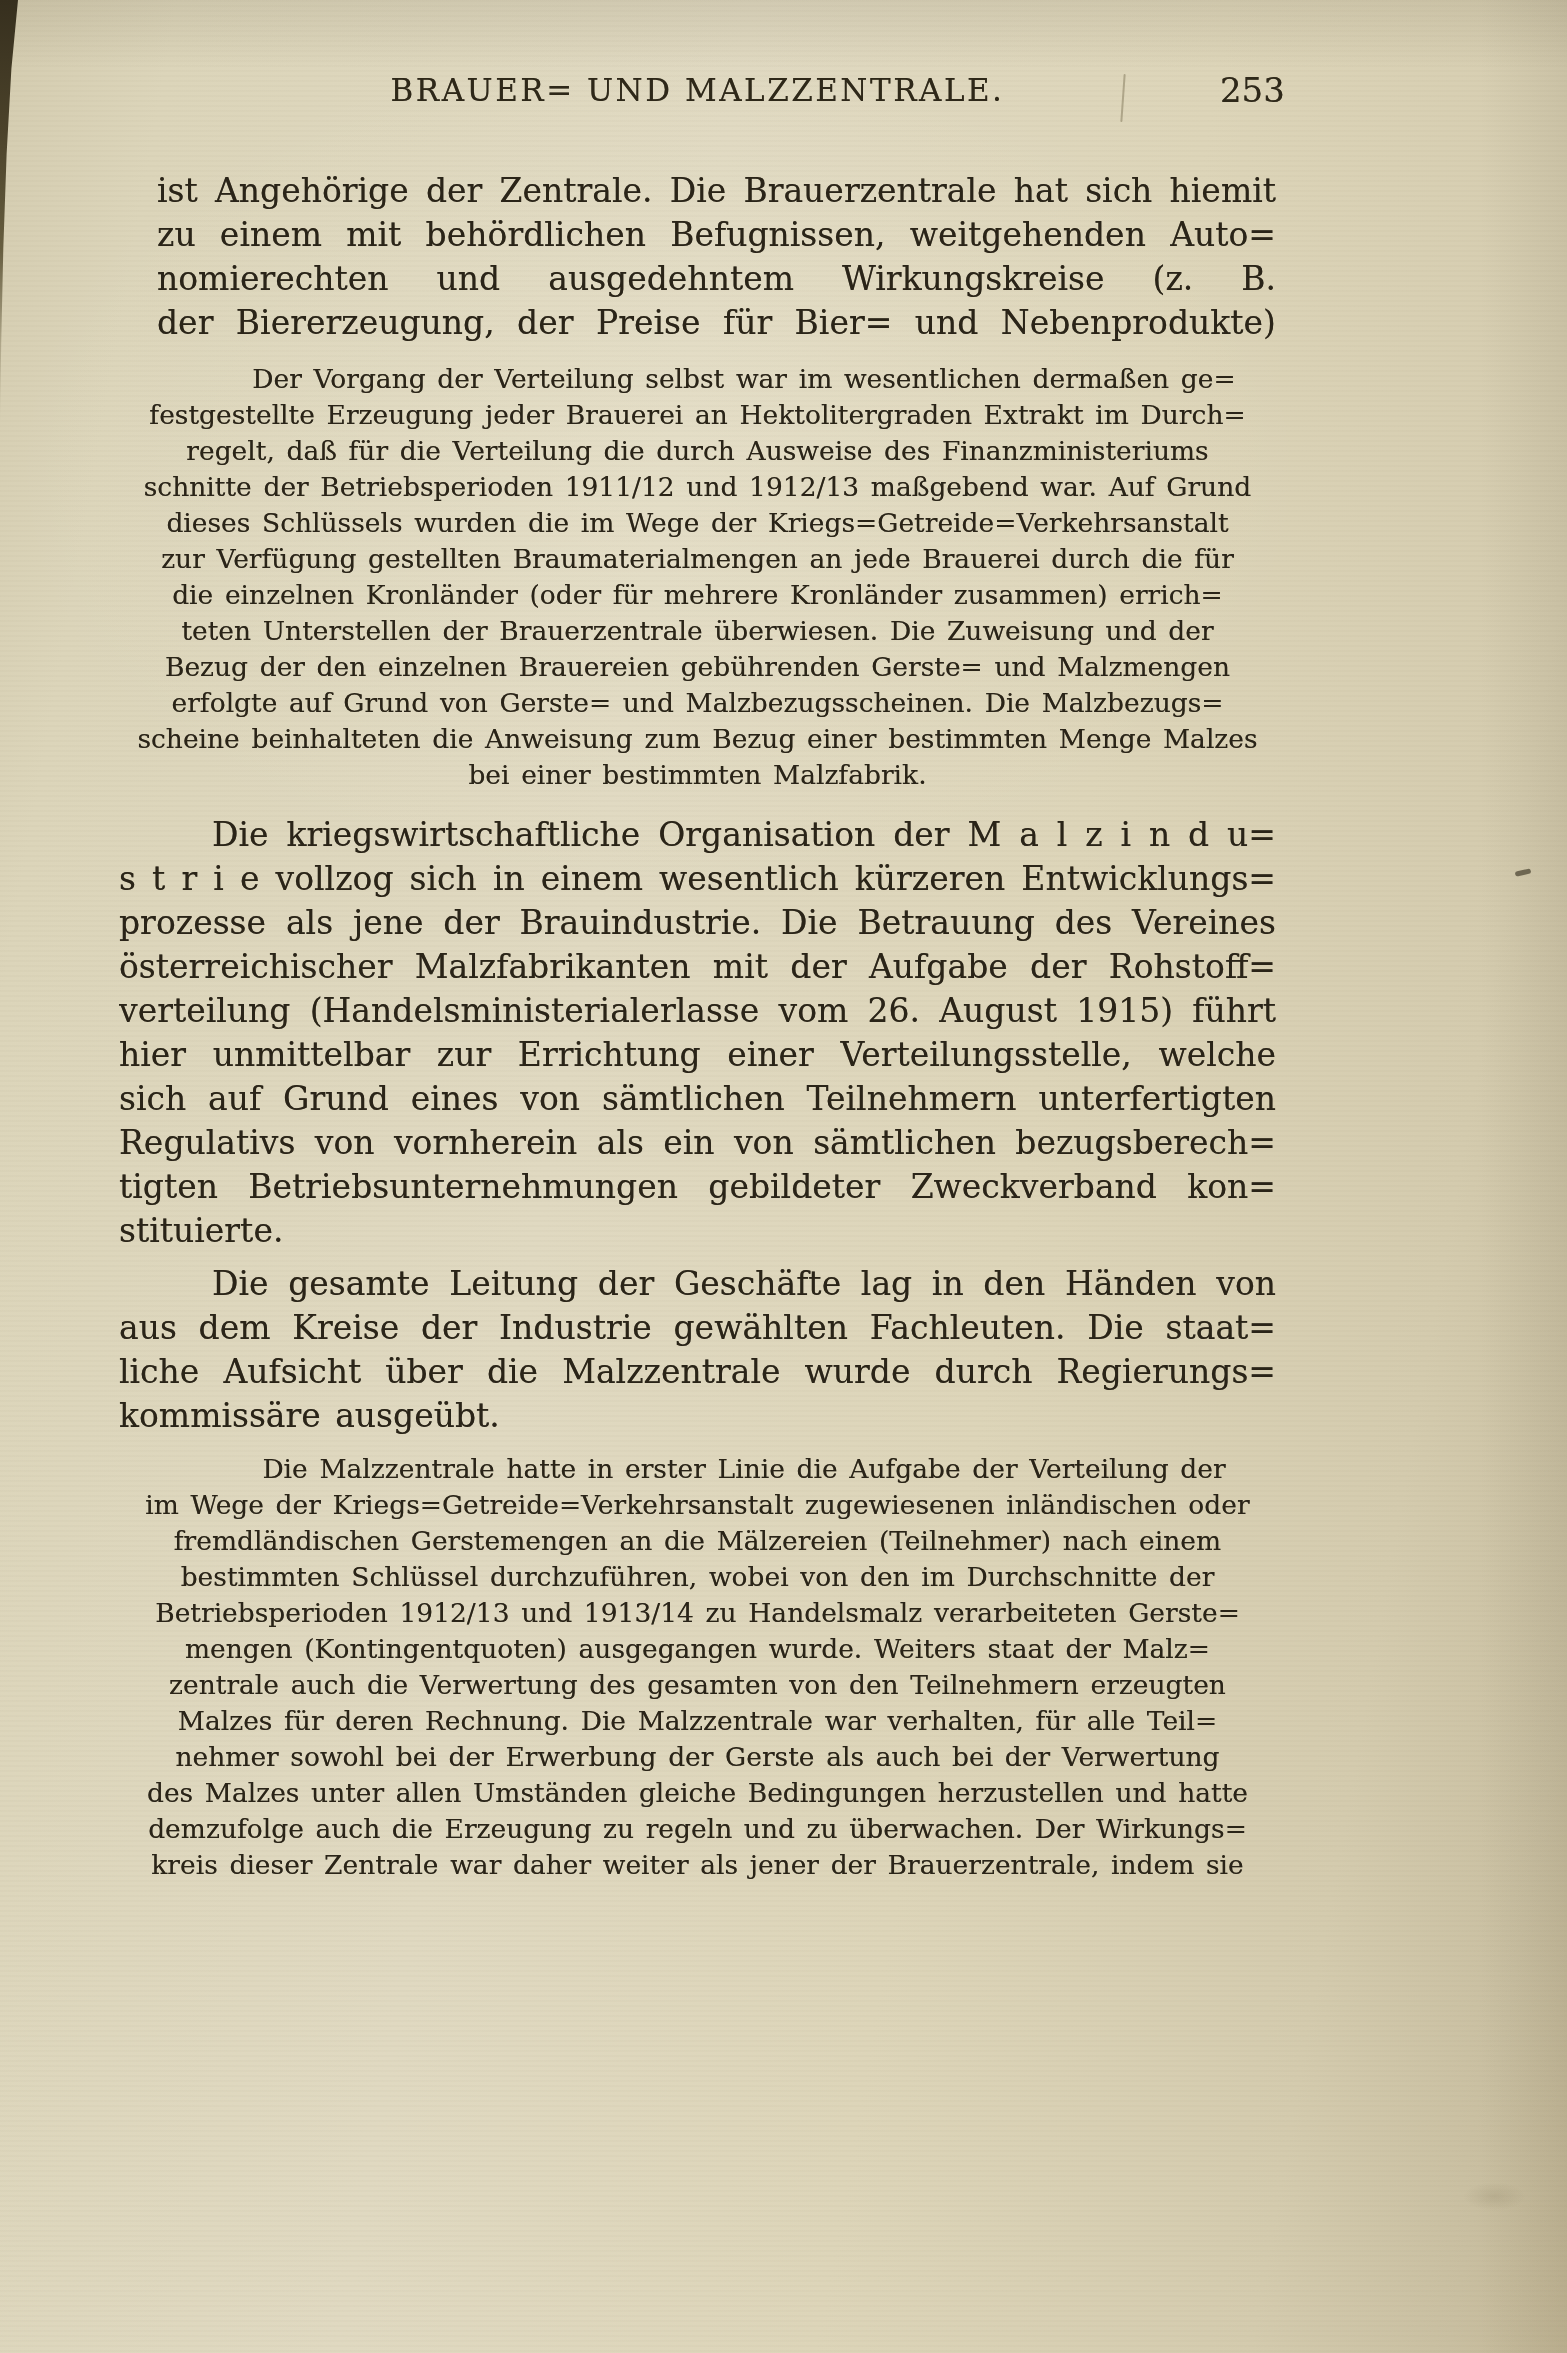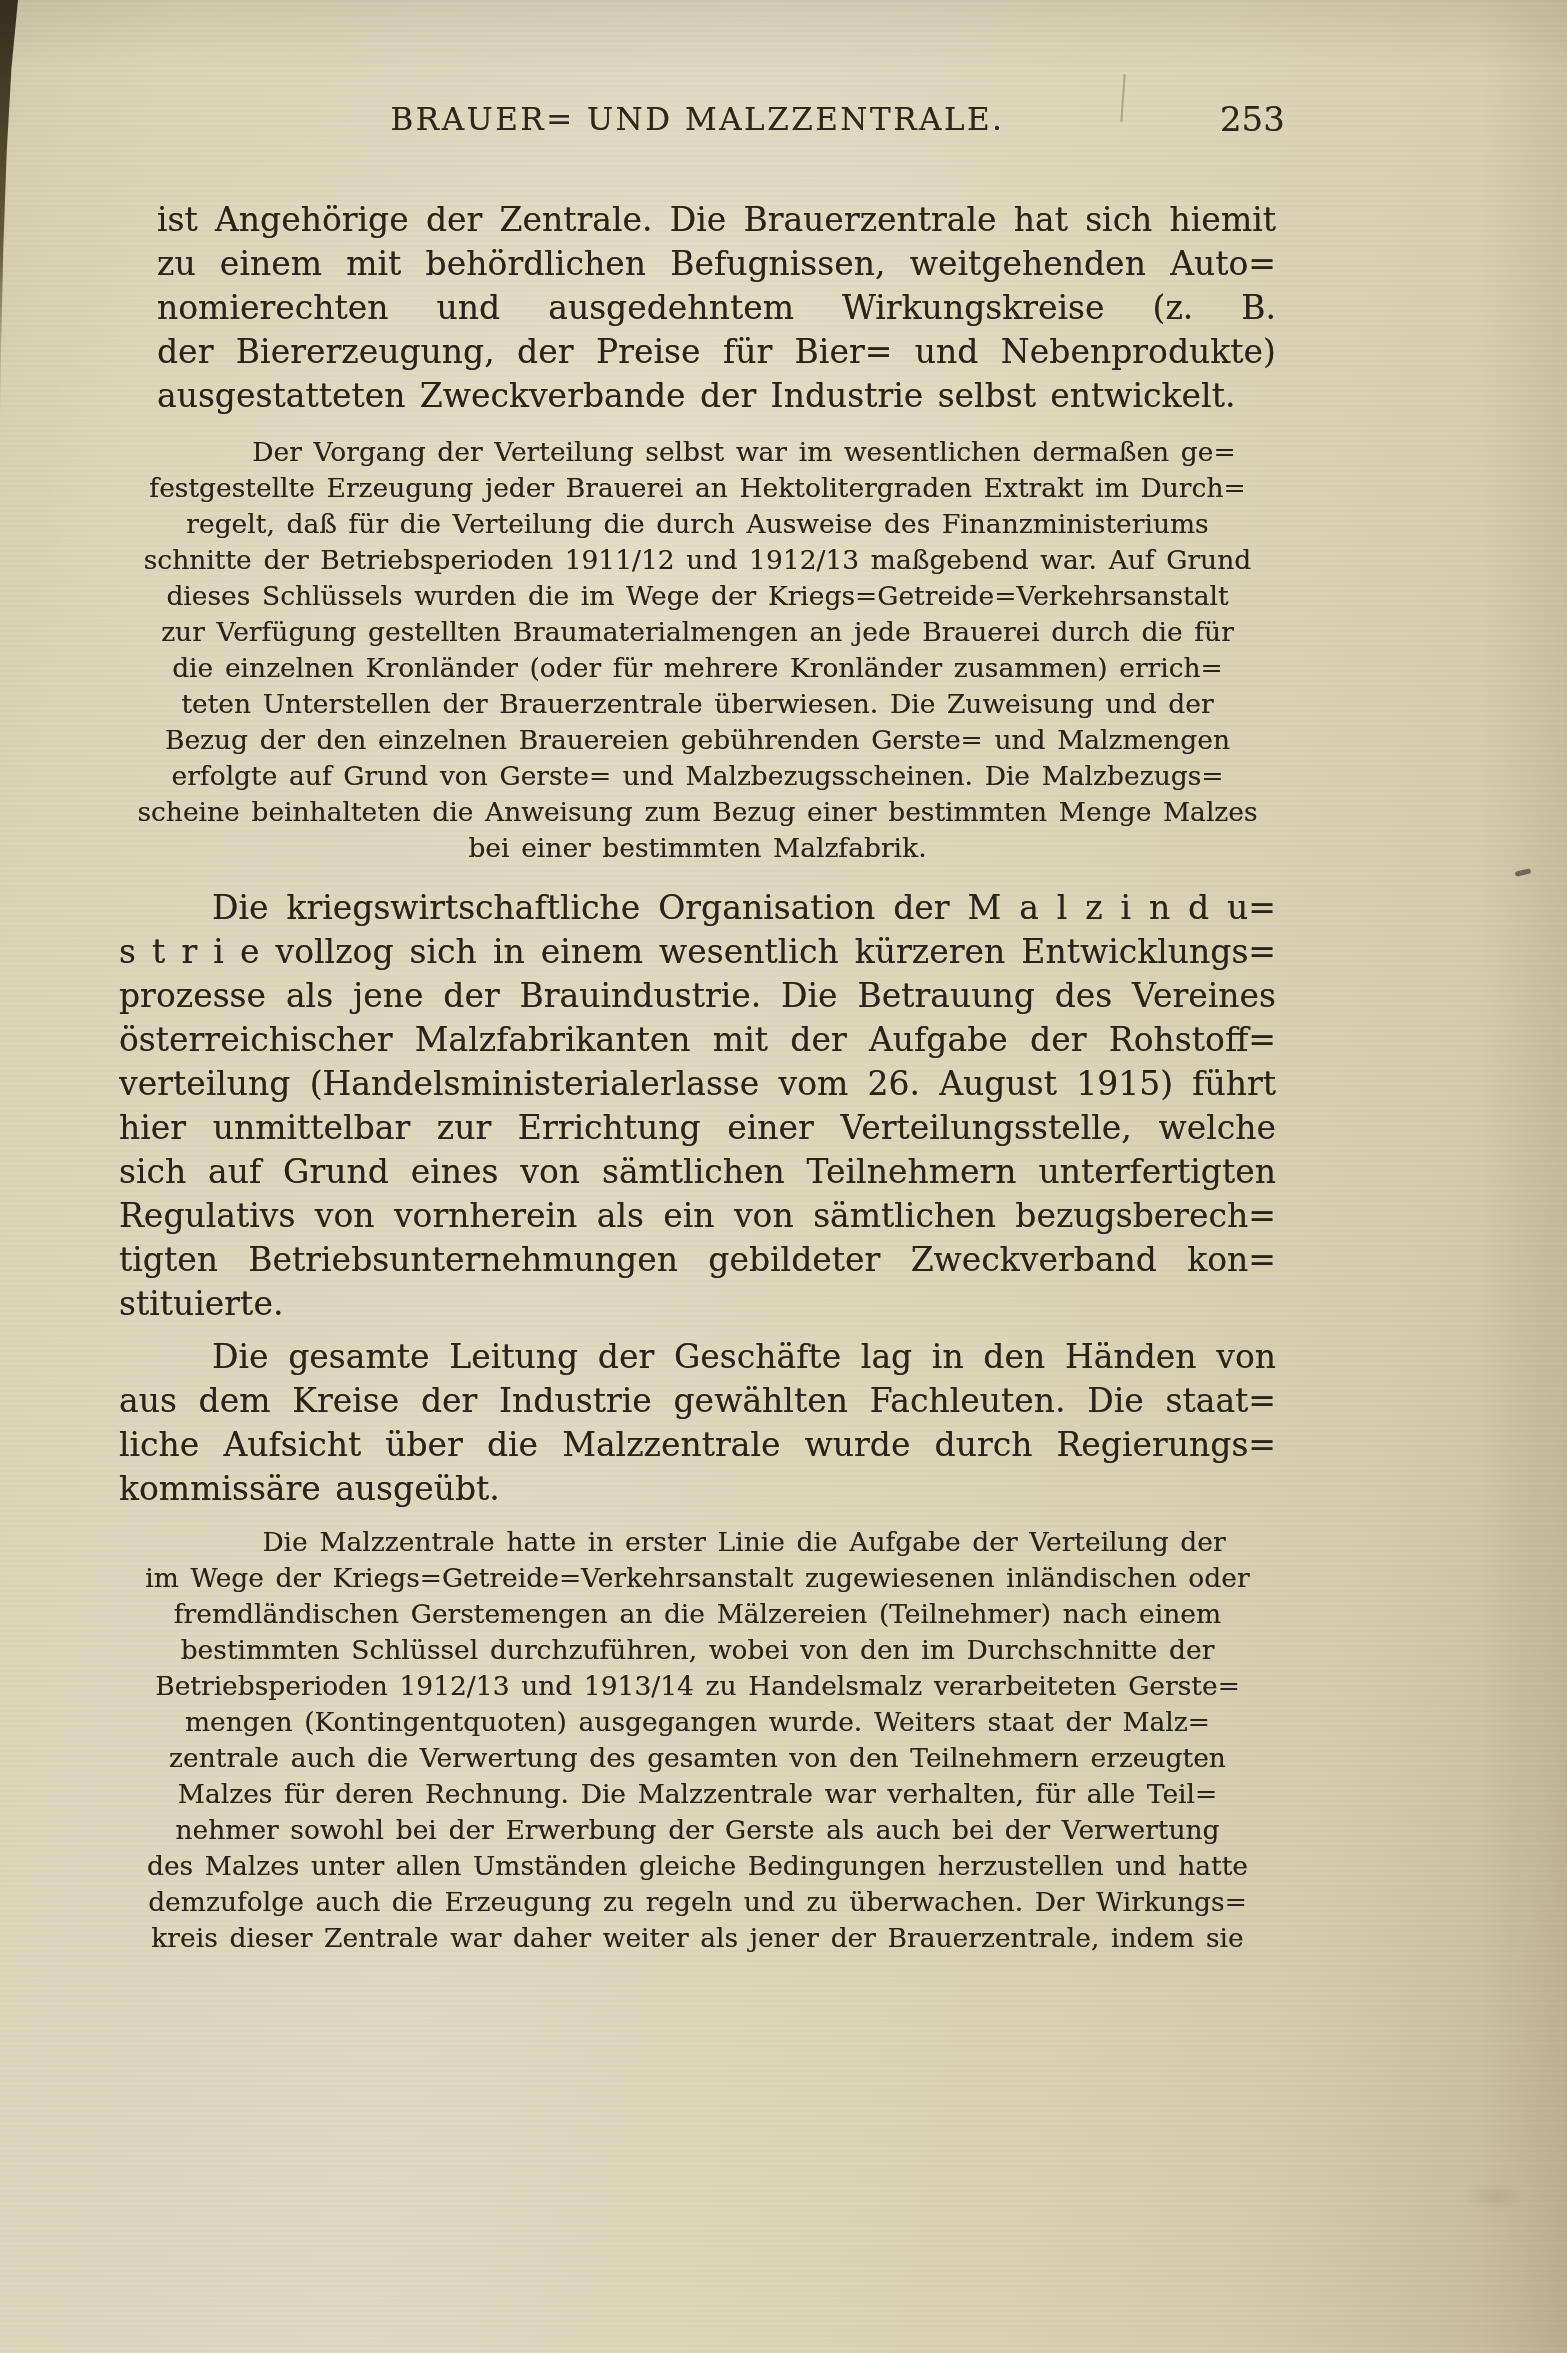--- a/index.html
+++ b/index.html
@@ -38,21 +38,21 @@
       #362f1e 0%, #4b422a 30%, #665d3f 58%, rgba(102,93,63,0.35) 80%, rgba(102,93,63,0) 100%);
     clip-path: polygon(0 0, 60% 0, 38% 16%, 22% 36%, 11% 58%, 4% 80%, 0 100%);
   }
 
   .content {
     position: absolute; left: 119px; top: 0;
     width: 1157px;
     text-shadow: 0 0 0.6px rgba(42,36,24,0.55);
   }
 
-  header { position: relative; margin-top: 97px; height: 44px; }
+  header { position: relative; margin-top: 68px; height: 44px; }
   .running-title {
     display: block; text-align: center;
     font-size: 31px; line-height: 44px; letter-spacing: 2.5px;
     color: #2e2819;
   }
   .page-number {
     position: absolute; right: -8.8px; top: 0;
     font-size: 34px; line-height: 44px;
     color: #2e2819;
     text-align: right;
@@ -101,21 +101,20 @@
     <header>
       <span class="running-title">BRAUER= UND MALZZENTRALE.</span>
       <span class="page-number">253</span>
     </header>
 
     <section class="para p1 large">
         <div class="line">ist Angehörige der Zentrale. Die Brauerzentrale hat sich hiemit</div>
         <div class="line">zu einem mit behördlichen Befugnissen, weitgehenden Auto=</div>
         <div class="line">nomierechten und ausgedehntem Wirkungskreise (z. B. Regelung</div>
         <div class="line">der Biererzeugung, der Preise für Bier= und Nebenprodukte)</div>
-        <div class="line last">ausgestatteten Zweckverbande der Industrie selbst entwickelt.</div>
       </section>
     <section class="para p2 small">
         <div class="line indent">Der Vorgang der Verteilung selbst war im wesentlichen dermaßen ge=</div>
         <div class="line">festgestellte Erzeugung jeder Brauerei an Hektolitergraden Extrakt im Durch=</div>
         <div class="line">regelt, daß für die Verteilung die durch Ausweise des Finanzministeriums</div>
         <div class="line">schnitte der Betriebsperioden 1911/12 und 1912/13 maßgebend war. Auf Grund</div>
         <div class="line">dieses Schlüssels wurden die im Wege der Kriegs=Getreide=Verkehrsanstalt</div>
         <div class="line">zur Verfügung gestellten Braumaterialmengen an jede Brauerei durch die für</div>
         <div class="line">die einzelnen Kronländer (oder für mehrere Kronländer zusammen) errich=</div>
         <div class="line">teten Unterstellen der Brauerzentrale überwiesen. Die Zuweisung und der</div>

